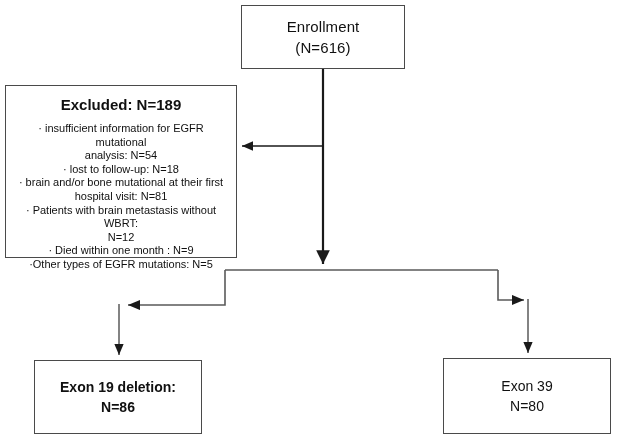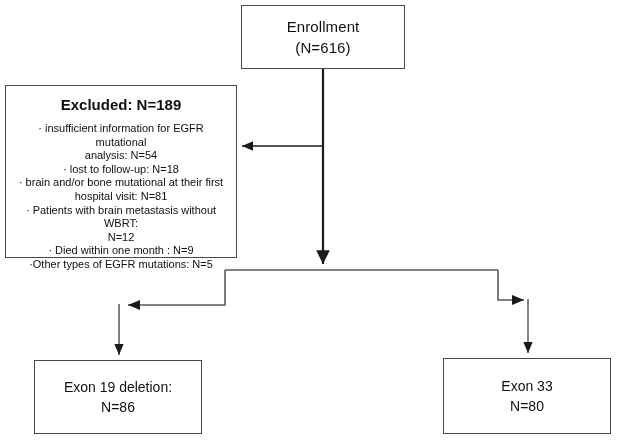--- a/index.html
+++ b/index.html
@@ -77,20 +77,21 @@
     margin: 0;
     padding: 0;
   }
 
   
   #node-exon19 {
     left: 34px;
     top: 360px;
     width: 168px;
     height: 74px;
+    font-weight: bold;
   }
   #node-exon21 {
     left: 443px;
     top: 358px;
     width: 168px;
     height: 76px;
   }
   #node-exon19 .line, #node-exon21 .line {
     font-size: 14px;
     line-height: 20px;
@@ -153,17 +154,17 @@
         <li>·Other types of EGFR mutations: N=5</li>
       </ul>
   </div>
 
   <div class="node" id="node-exon19">
     <div class="line">Exon 19 deletion:</div>
     <div class="line">N=86</div>
   </div>
 
   <div class="node" id="node-exon21">
-    <div class="line">Exon 33</div>
+    <div class="line">Exon 39</div>
     <div class="line">N=80</div>
   </div>
 
 </div>
 
 </body></html>

